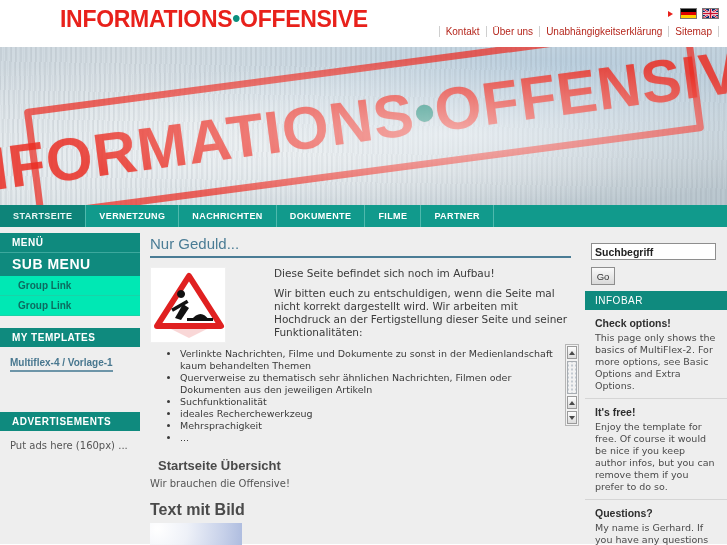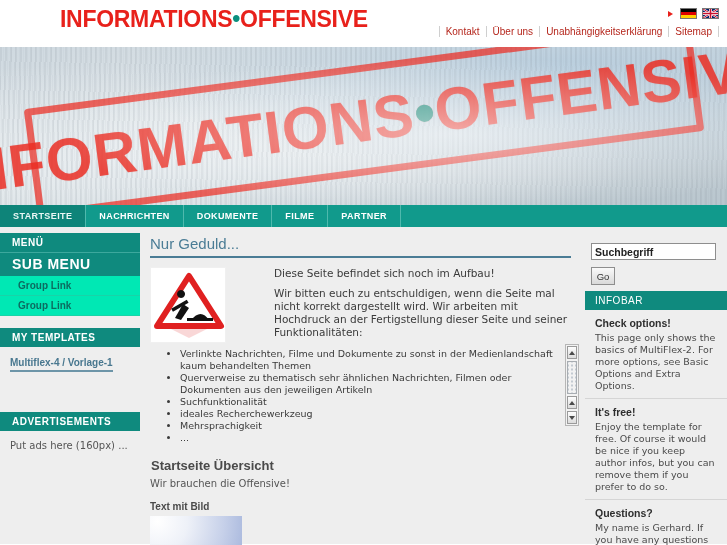--- a/index.html
+++ b/index.html
@@ -161,25 +161,25 @@
   .sb-thumb {
     flex:1 1 auto; margin:1px;
     background:linear-gradient(90deg,#ffffff,#e4e7ea);
     border:1px solid #a8adb2;
     background-image:radial-gradient(circle, #c3cad1 .8px, rgba(0,0,0,0) 1px);
     background-size:4px 4px; background-position:center;
   }
   .h2 {
     font-family:"Liberation Sans", sans-serif;
     font-size:13px; font-weight:bold; color:#4a4a4a;
-    margin:14px 0 5px 1px;
+    margin:14px 0 5px 8px;
   }
   .h3 {
     font-family:"Liberation Sans", sans-serif;
-    font-size:10px; font-weight:bold; color:#4a4a4a;
+    font-size:16px; font-weight:bold; color:#4a4a4a;
     margin:12px 0 4px 0;
   }
   .para { font-size:10px; color:#555; margin:0; }
   .img-placeholder {
     width:92px; height:72px;
     background:
       radial-gradient(circle at 8% 8%, #ffffff 0%, #eef1f8 28%, #c6d0e9 62%, #93a6d4 100%);
   }
 
   
@@ -254,20 +254,21 @@
   <div class="banner">
     <div class="stamp">
       <span>INFORMATIONS</span>
         <span class="sdot">•</span>
         <span>OFFENSIVE</span>
     </div>
   </div>
 
   <div class="nav">
     <a href="#" class="active">STARTSEITE</a>
+    <a href="#">VERNETZUNG</a>
     <a href="#">NACHRICHTEN</a>
     <a href="#">DOKUMENTE</a>
     <a href="#">FILME</a>
     <a href="#">PARTNER</a>
   </div>
 
   <div class="body-wrap">
 
     <div class="col-left">
       <div class="side-head">MENÜ</div>

